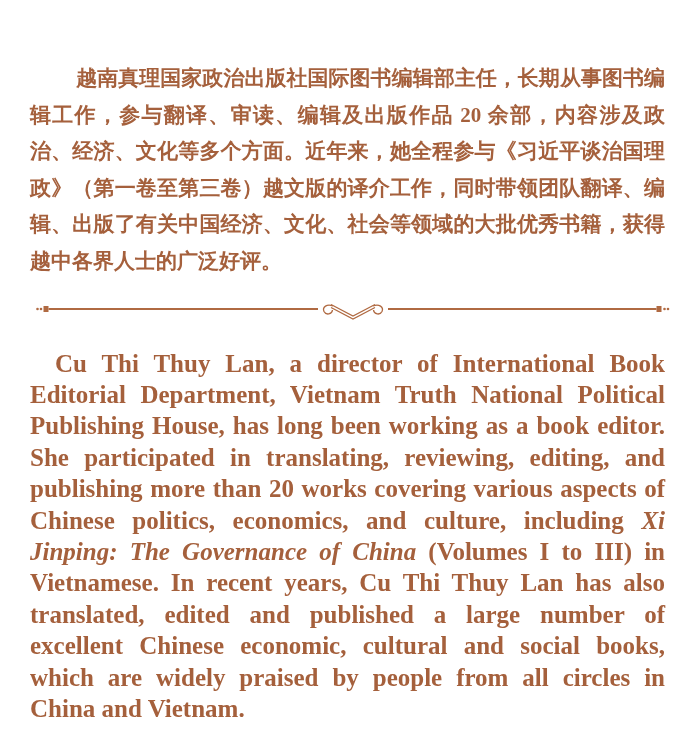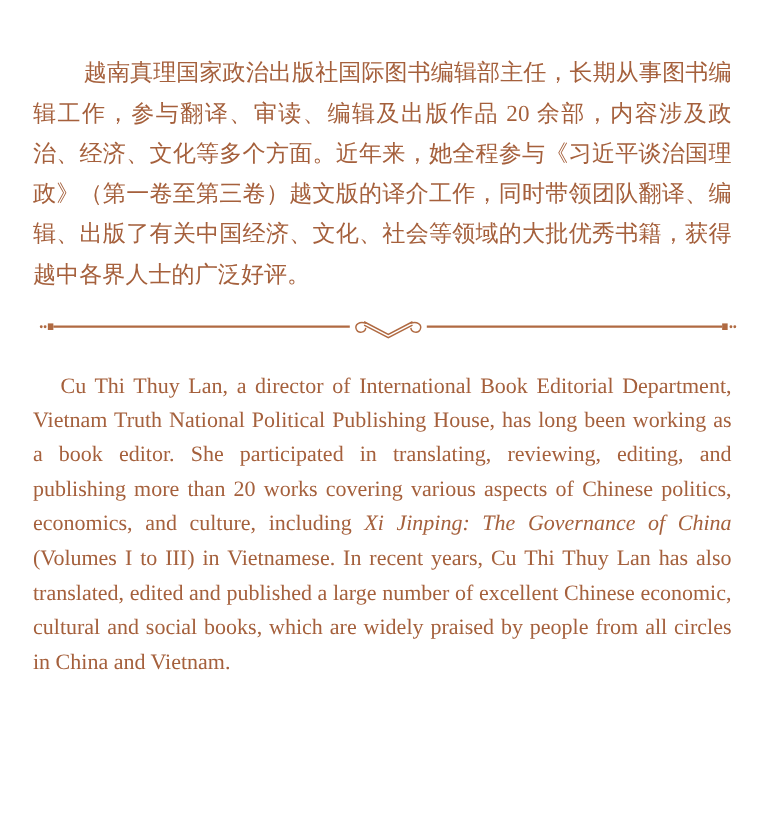--- a/index.html
+++ b/index.html
@@ -9,22 +9,23 @@
   }
   *{margin:0;padding:0;box-sizing:border-box;}
   html,body{width:700px;height:740px;}
   body{
     background:var(--page-bg);
     font-family:"Liberation Serif","DejaVu Serif",serif;
     overflow:hidden;
   }
   .page{
     width:700px;height:568px;
-    padding:48px 35px 0 30px;
+    padding:60px 35px 0 30px;
     background:var(--page-bg);
+    font-weight:bold;
   }
   .cn-paragraph{
     color:var(--text-color);
     font-size:21px;
     line-height:36.6px;
     text-align:justify;
     text-indent:2.2em;
   }
   .divider{
     width:700px;
@@ -39,21 +40,21 @@
   }
   .divider .flourish{
     stroke:var(--divider-color);
     stroke-width:1.3;
     fill:none;
   }
   .divider .dot{fill:var(--divider-color);}
   .en-paragraph{
     margin-top:22px;
     color:var(--text-color);
-    font-size:20px;
+    font-size:25px;
     line-height:31.4px;
     text-align:justify;
     text-indent:25px;
   }
   .en-paragraph .italic{font-style:italic;}
 </style>
 </head>
 <body>
 
 <div class="page">

